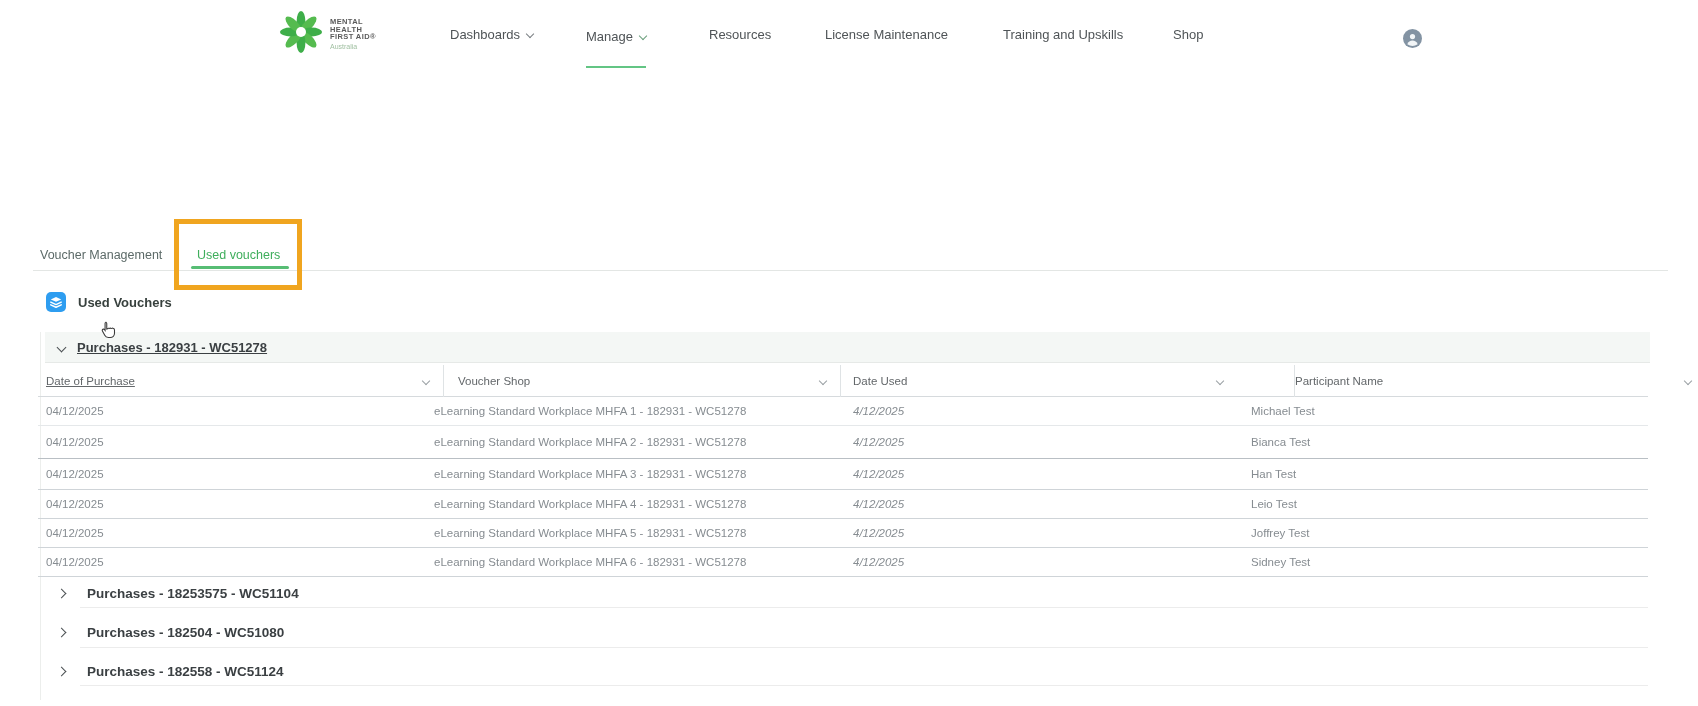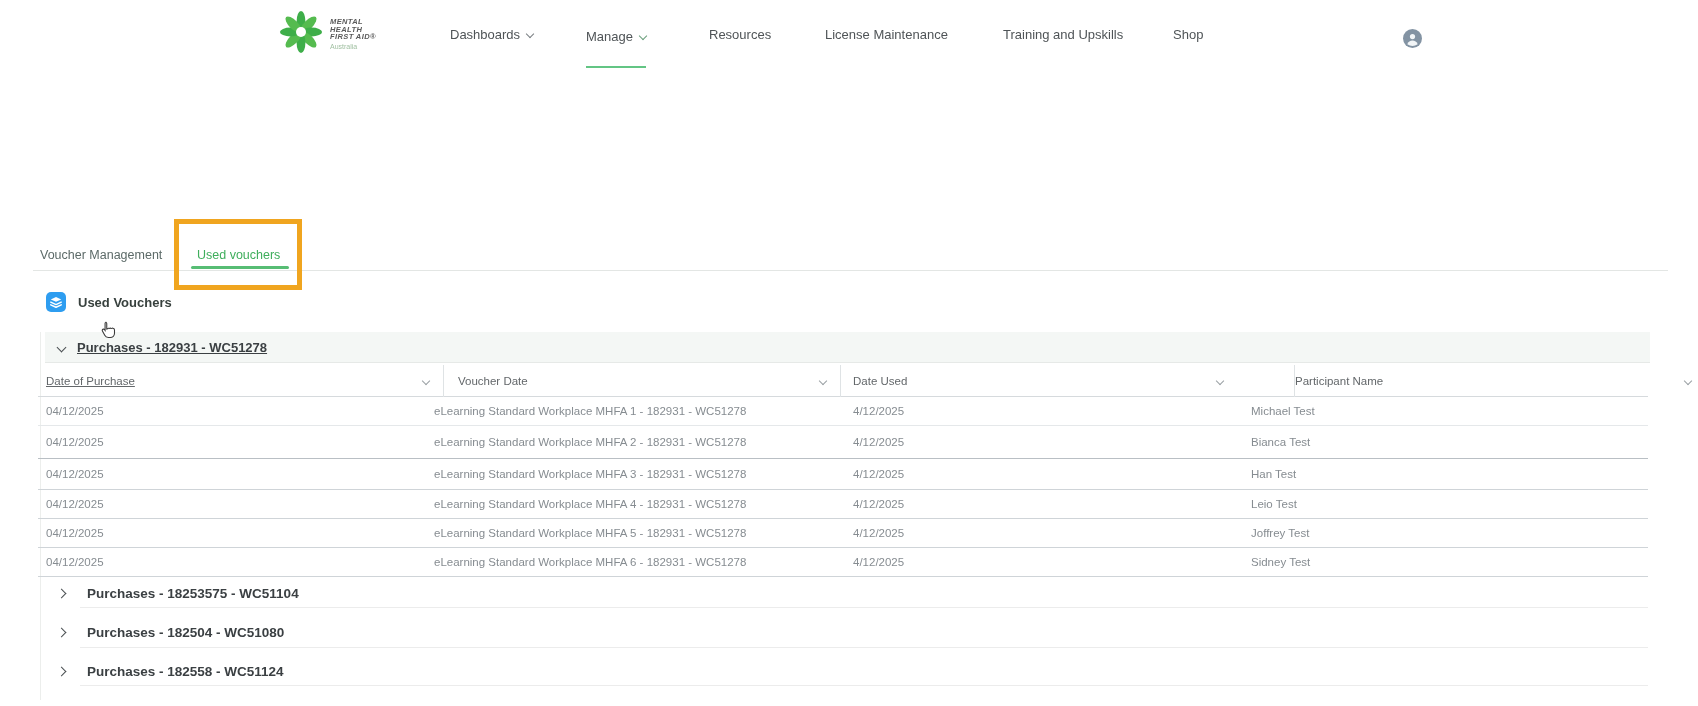--- a/index.html
+++ b/index.html
@@ -4,21 +4,21 @@
 <style>
   * { margin:0; padding:0; box-sizing:border-box; }
   html,body { width:1698px; height:706px; overflow:hidden; background:#fff;
     font-family:"Liberation Sans", sans-serif; }
   .page { position:relative; width:1698px; height:706px; background:#fff; }
 
   
   .nav { position:absolute; left:0; top:0; width:1698px; height:68px; background:#fff; z-index:30; }
   .logo { position:absolute; left:278px; top:8px; display:flex; align-items:center; cursor:pointer; }
   .logo-text { margin-left:6px; line-height:1.02; }
-  .logo-text .l { font-size:7.5px; font-weight:700; color:#5a5a5a; letter-spacing:.4px;font-style:italic; }
+  .logo-text .l { font-size:7.5px; font-weight:700; color:#5a5a5a; letter-spacing:.4px; }
   .logo-text .sub { font-size:7px; color:#9fbfa0; margin-top:2px; }
   .nav-item { position:absolute; top:0; height:68px; display:flex; align-items:center;
     font-size:13px; color:#4f5457; cursor:pointer; white-space:nowrap; }
   .nav-item.active { border-bottom:2.5px solid #63c584; height:62px; margin-top:0; top:6px;}
   .chv { display:inline-block; width:6px; height:6px; border-right:1.6px solid currentColor;
     border-bottom:1.6px solid currentColor; transform:rotate(45deg); margin-left:7px; vertical-align:2px; color:#6a9f7c;}
   .chv.gray { color:#7a7f83; }
   .avatar { position:absolute; left:1403px; top:29px; width:19px; height:19px; cursor:pointer; }
 
   
@@ -64,21 +64,21 @@
   .th2 { left:405px; width:397px; padding-left:14px; border-left:1px solid #dfe3e5; }
   .th3 { left:802px; width:397px; padding-left:12px; border-left:1px solid #dfe3e5; }
   .th4 { left:1256px; width:411px; border-left:1px solid #dfe3e5; }
 
   .tr { position:absolute; left:38px; width:1610px; font-size:11.5px; color:#868c91; }
   .tr { border-bottom:1px solid #e5e8ea; }
   .tr.dark { border-bottom:1px solid #b9bfc4; }
   .td { position:absolute; top:50%; transform:translateY(-50%); white-space:nowrap; }
   .td.c1 { left:8px; }
   .td.c2 { left:396px; }
-  .td.c3 { left:815px; }
+  .td.c3 { left:815px;font-style:italic; }
   .td.c4 { left:1213px; }
 
   
   .cgroup { position:absolute; left:45px; width:1605px; height:30px; display:flex;
     align-items:center; cursor:pointer; }
   .cgroup .cchv { margin-left:13px; width:7px; height:7px; border-right:1.8px solid #4a4f52;
     border-bottom:1.8px solid #4a4f52; transform:rotate(-45deg); }
   .cgroup .ctitle { margin-left:22px; font-size:13.5px; font-weight:700; color:#3b4043; }
   .cdiv { position:absolute; left:80px; width:1568px; height:1px; background:#ececec; }
 </style>
@@ -173,21 +173,21 @@
       <path d="M9 2.5c.9 0 1.5.7 1.5 1.5v6.6l.9-.2c.4-.6 1.1-.9 1.8-.7l.9.3c.4-.4.9-.6 1.5-.4l1 .3c.4-.3 1-.4 1.5-.2 1 .3 1.7 1.1 1.7 2.1v3.9c0 2.8-2.3 5.1-5.1 5.1h-2.3c-1.8 0-3.5-1-4.3-2.6L5.3 13c-.4-.7-.2-1.6.5-2 .7-.4 1.5-.3 2 .3l.7.9V4c0-.8.6-1.5 1.5-1.5z" fill="#ffffff" stroke="#3a3a3a" stroke-width="1.3"></path>
     </svg>
   </span>
 
   <div class="thead">
     <div class="th th1">
       <span>Date of Purchase</span>
       <i class="hchv"></i>
     </div>
     <div class="th th2">
-      <span>Voucher Date</span>
+      <span>Voucher Shop</span>
       <i class="hchv"></i>
     </div>
     <div class="th th3">
       <span>Date Used</span>
       <i class="hchv"></i>
     </div>
     <div class="th th4">
       <span>Participant Name</span>
       <i class="hchv"></i>
     </div>

